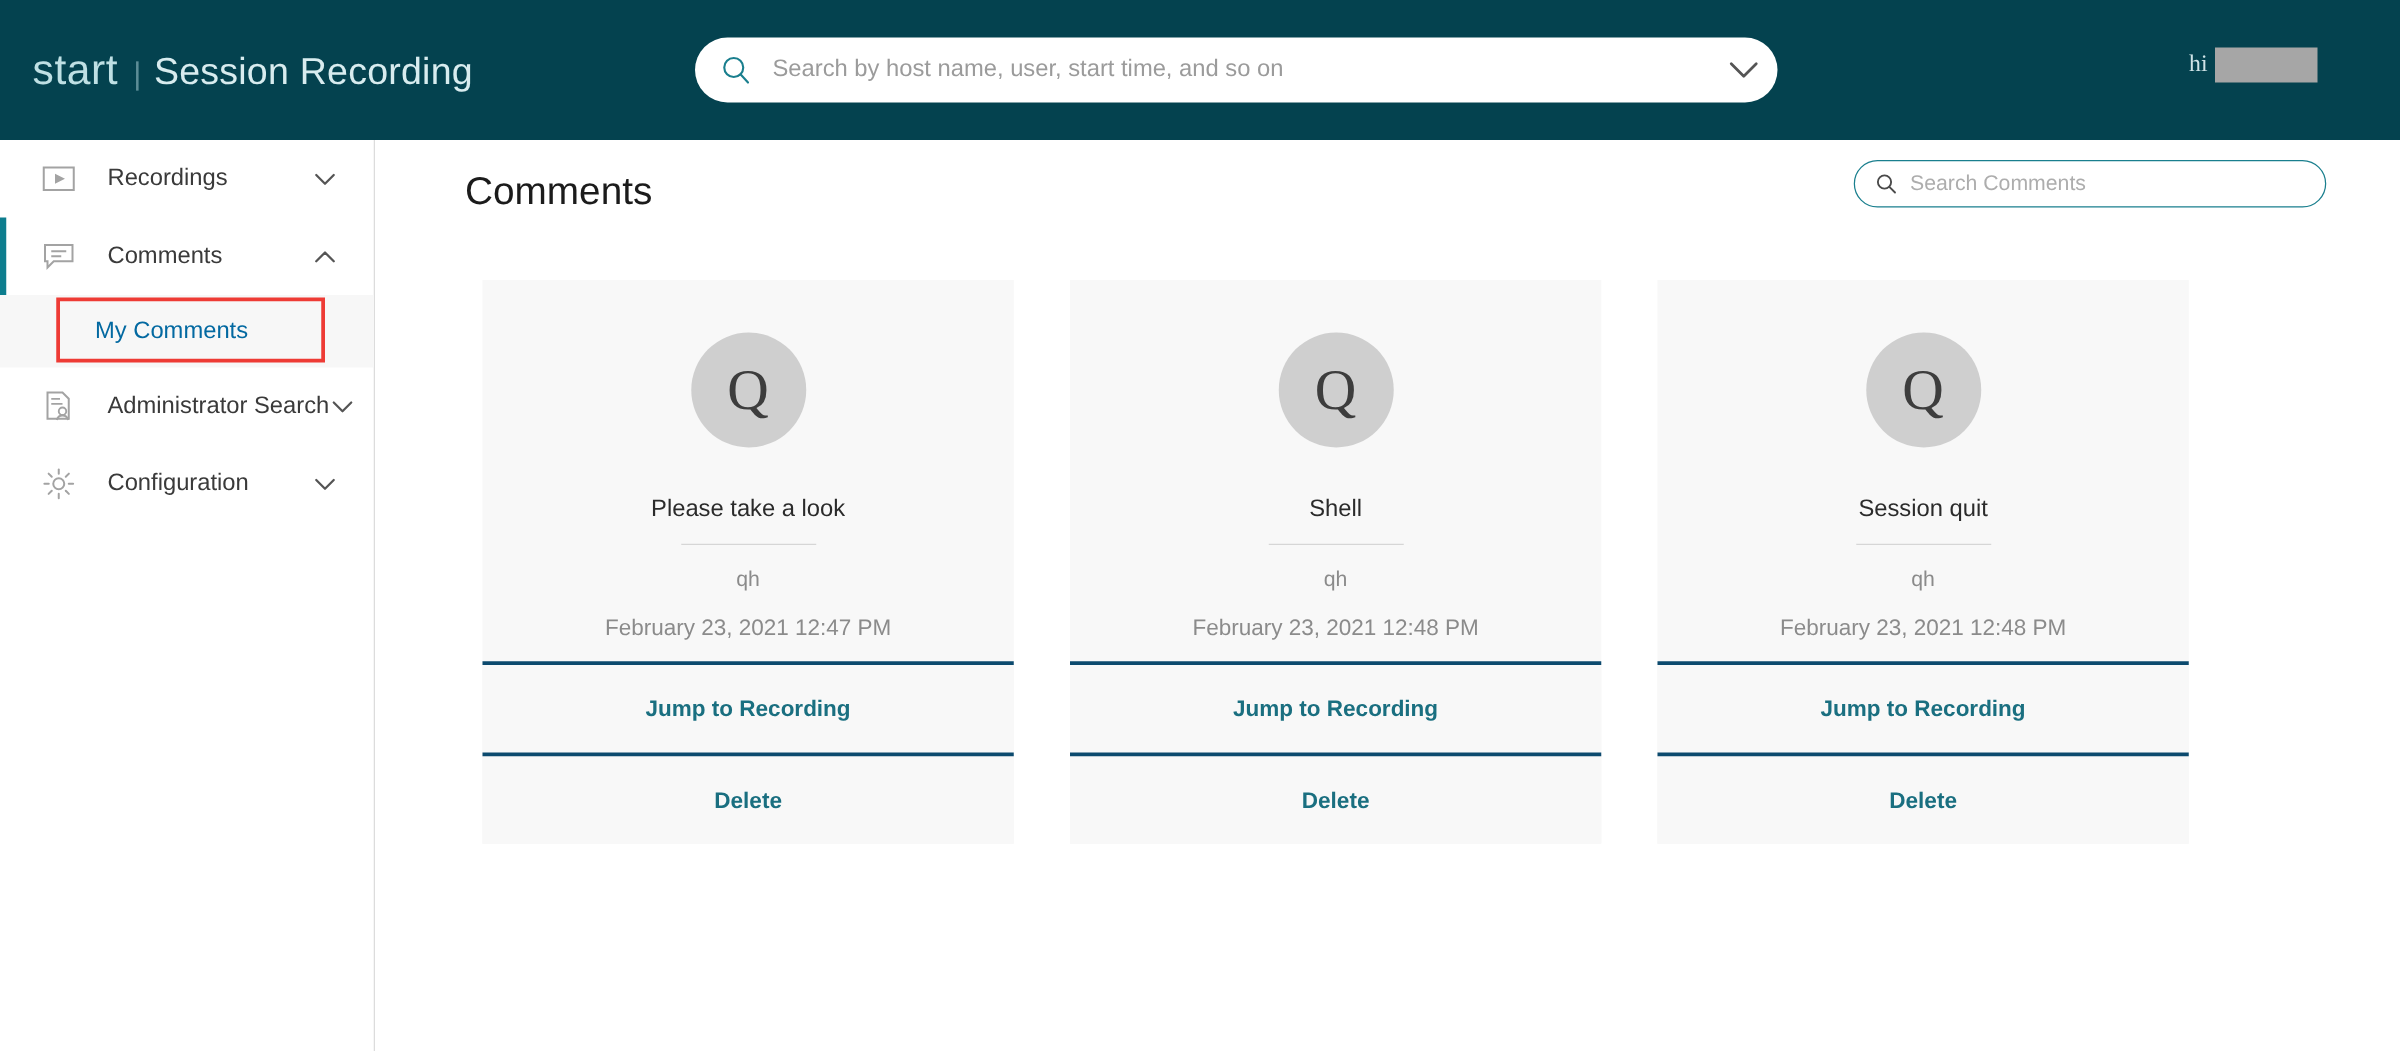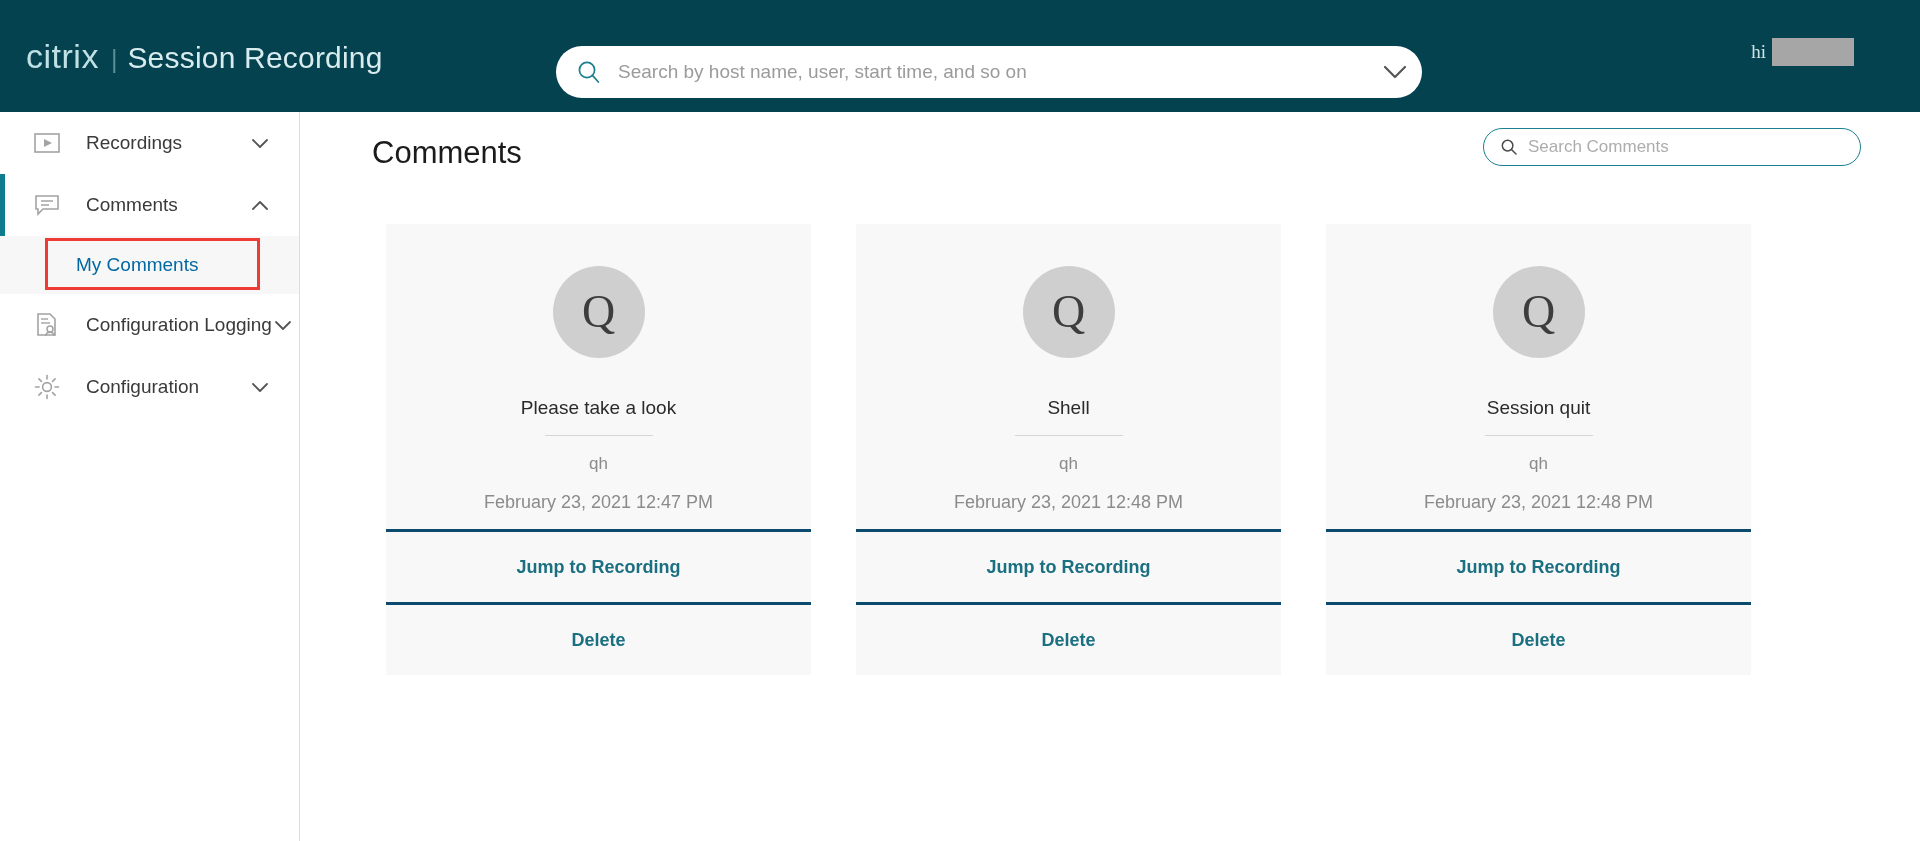--- a/index.html
+++ b/index.html
@@ -54,21 +54,20 @@
   .global-search {
     position: absolute;
     left: 556px;
     top: 30px;
     width: 866px;
     height: 52px;
     background: #ffffff;
     border-radius: 26px;
     display: flex;
     align-items: center;
-    margin-top: 16px;
   }
   .gs-icon {
     margin-left: 20px;
     width: 26px; height: 26px;
     display: flex; align-items: center; justify-content: center;
     flex: 0 0 auto;
   }
   .gs-input {
     flex: 1 1 auto;
     border: none;
@@ -301,21 +300,21 @@
     cursor: pointer;
     background: #f8f8f8;
   }
 </style>
 </head>
 <body>
 
 <div class="topbar">
 
   <div class="brand">
-    <span class="brand-citrix">citrix</span>
+    <span class="brand-citrix">start</span>
     <span class="brand-sep">|</span>
     <span class="brand-app">Session Recording</span>
   </div>
 
   <div class="global-search">
     <span class="gs-icon">
       <svg width="26" height="26" viewBox="0 0 26 26" fill="none">
         <circle cx="11" cy="11" r="7.6" stroke="#1a7f8e" stroke-width="1.7"></circle>
         <line x1="16.4" y1="16.4" x2="22.4" y2="23" stroke="#1a7f8e" stroke-width="1.7" stroke-linecap="round"></line>
       </svg>
@@ -375,21 +374,21 @@
   <div class="nav-item">
     <span class="nav-ico">
       <svg width="28" height="28" viewBox="0 0 28 28" fill="none">
         <path d="M5 3 H17 L22 8 V24 H5 Z" stroke="#a3a3a3" stroke-width="1.6" fill="none"></path>
         <line x1="8" y1="8" x2="15" y2="8" stroke="#a3a3a3" stroke-width="1.4"></line>
         <line x1="8" y1="12" x2="17" y2="12" stroke="#a3a3a3" stroke-width="1.4"></line>
         <circle cx="17" cy="18" r="3" stroke="#a3a3a3" stroke-width="1.5" fill="none"></circle>
         <path d="M12.5 25 a4.6 4.6 0 0 1 9 0" stroke="#a3a3a3" stroke-width="1.5" fill="none"></path>
       </svg>
     </span>
-    <span class="nav-label">Configuration Logging</span>
+    <span class="nav-label">Administrator Search</span>
     <span class="nav-chev">
       <svg width="20" height="13" viewBox="0 0 20 13" fill="none">
         <polyline points="3,3 10,10 17,3" stroke="#555" stroke-width="1.8" fill="none" stroke-linecap="round" stroke-linejoin="round"></polyline>
       </svg>
     </span>
   </div>
 
   <div class="nav-item">
     <span class="nav-ico">
       <svg width="30" height="30" viewBox="0 0 30 30" fill="none">

